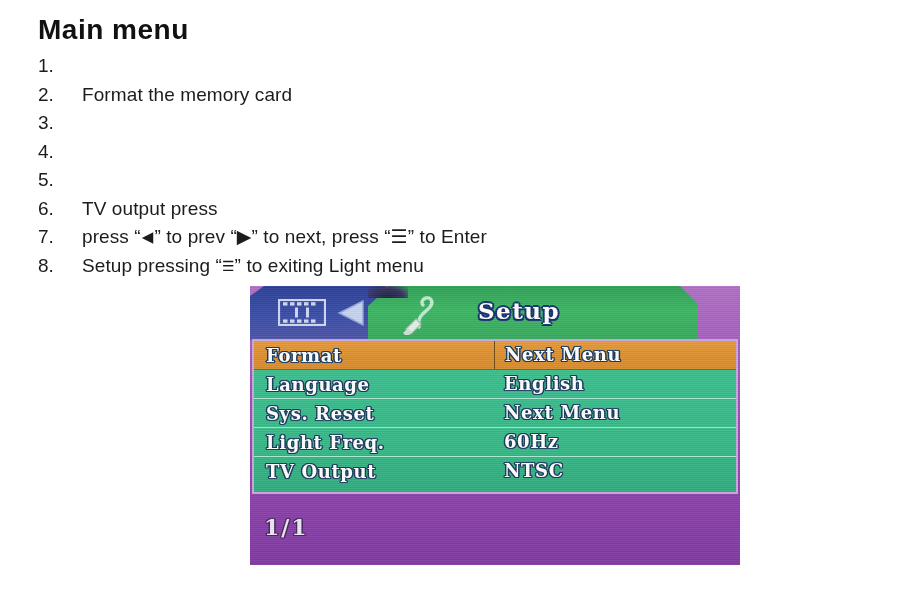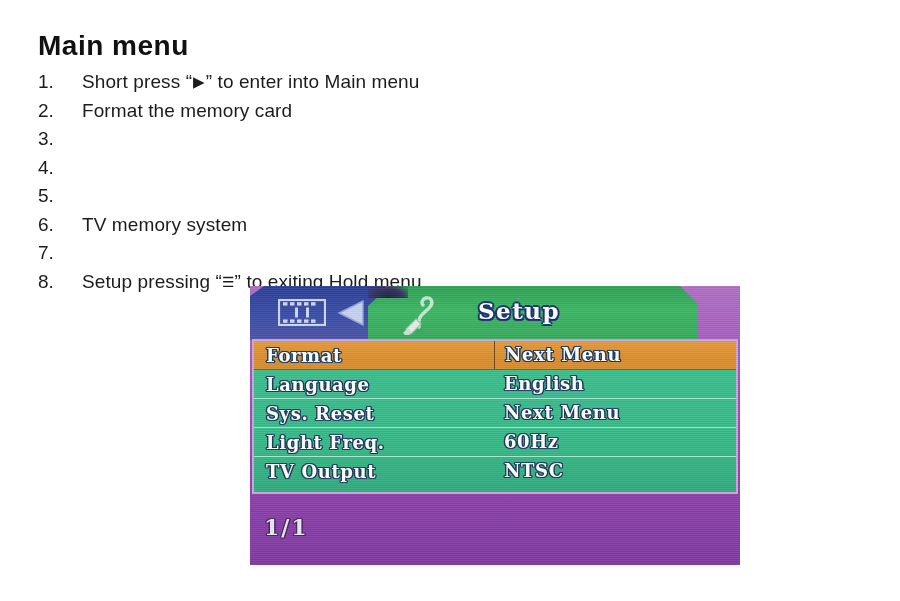--- a/index.html
+++ b/index.html
@@ -14,21 +14,21 @@
     position: relative;
     overflow: hidden;
     font-family: "Liberation Sans", sans-serif;
     color: #1a1a1a;
   }
 
   
   .doc {
     position: absolute;
     left: 38px;
-    top: 30px;
+    top: 14px;
     width: 700px;
   }
   .doc-title {
     font-size: 28px;
     font-weight: bold;
     letter-spacing: 0.5px;
     margin: 0 0 6px 0;
     color: #111;
   }
   .steps {
@@ -235,21 +235,20 @@
 </style>
 </head>
 <body>
 
 <div class="doc">
   <h1 class="doc-title">Main menu</h1>
   <ul class="steps">
 
     <li class="step">
       <span class="step-num">1.</span>
-      <span class="step-text"><span>Short press  “</span><span class="glyph">▶</span><span>”  to enter into Main menu</span></span>
     </li>
 
     <li class="step">
       <span class="step-num">2.</span>
       <span class="step-text">Format the memory card</span>
     </li>
 
     <li class="step">
       <span class="step-num">3.</span>
     </li>
@@ -257,30 +256,31 @@
     <li class="step">
       <span class="step-num">4.</span>
     </li>
 
     <li class="step">
       <span class="step-num">5.</span>
     </li>
 
     <li class="step">
       <span class="step-num">6.</span>
-      <span class="step-text">TV memory system</span>
+      <span class="step-text">TV output press</span>
     </li>
 
     <li class="step">
       <span class="step-num">7.</span>
+      <span class="step-text"><span>press  “</span><span class="glyph">◀</span><span>” to prev  “▶”  to next,  press  “☰” to Enter</span></span>
     </li>
 
     <li class="step">
       <span class="step-num">8.</span>
-      <span class="step-text"><span>Setup pressing  “</span><span class="glyph-menu">☰</span><span>”  to exiting Hold menu</span></span>
+      <span class="step-text"><span>Setup pressing  “</span><span class="glyph-menu">☰</span><span>”  to exiting Light menu</span></span>
     </li>
 
   </ul>
 </div>
 
 <div class="lcd">
 
   <div class="tabbar">
 
     <div class="tab tab-prev"></div>

